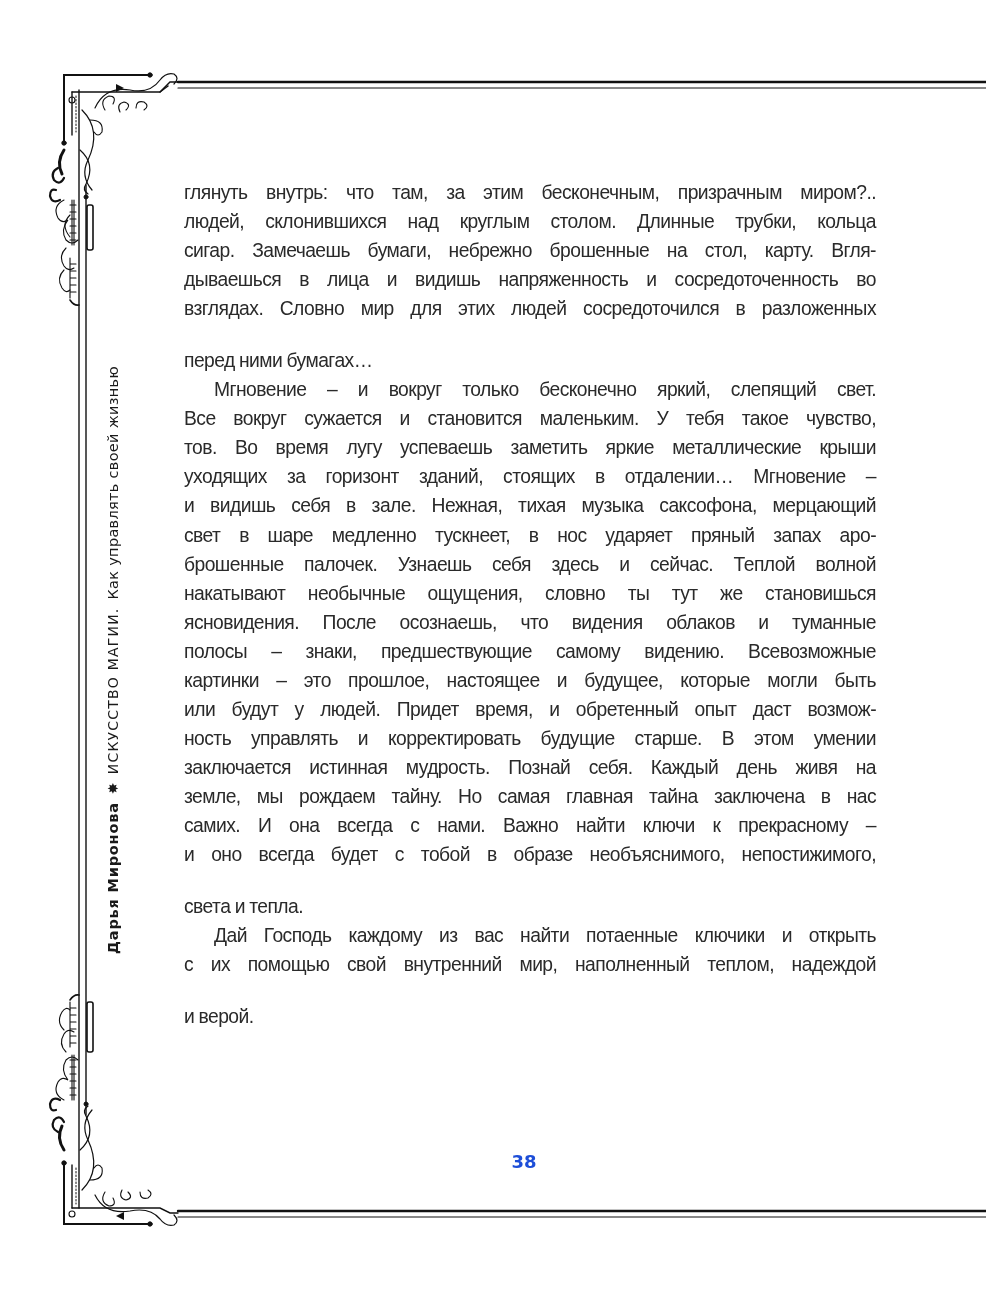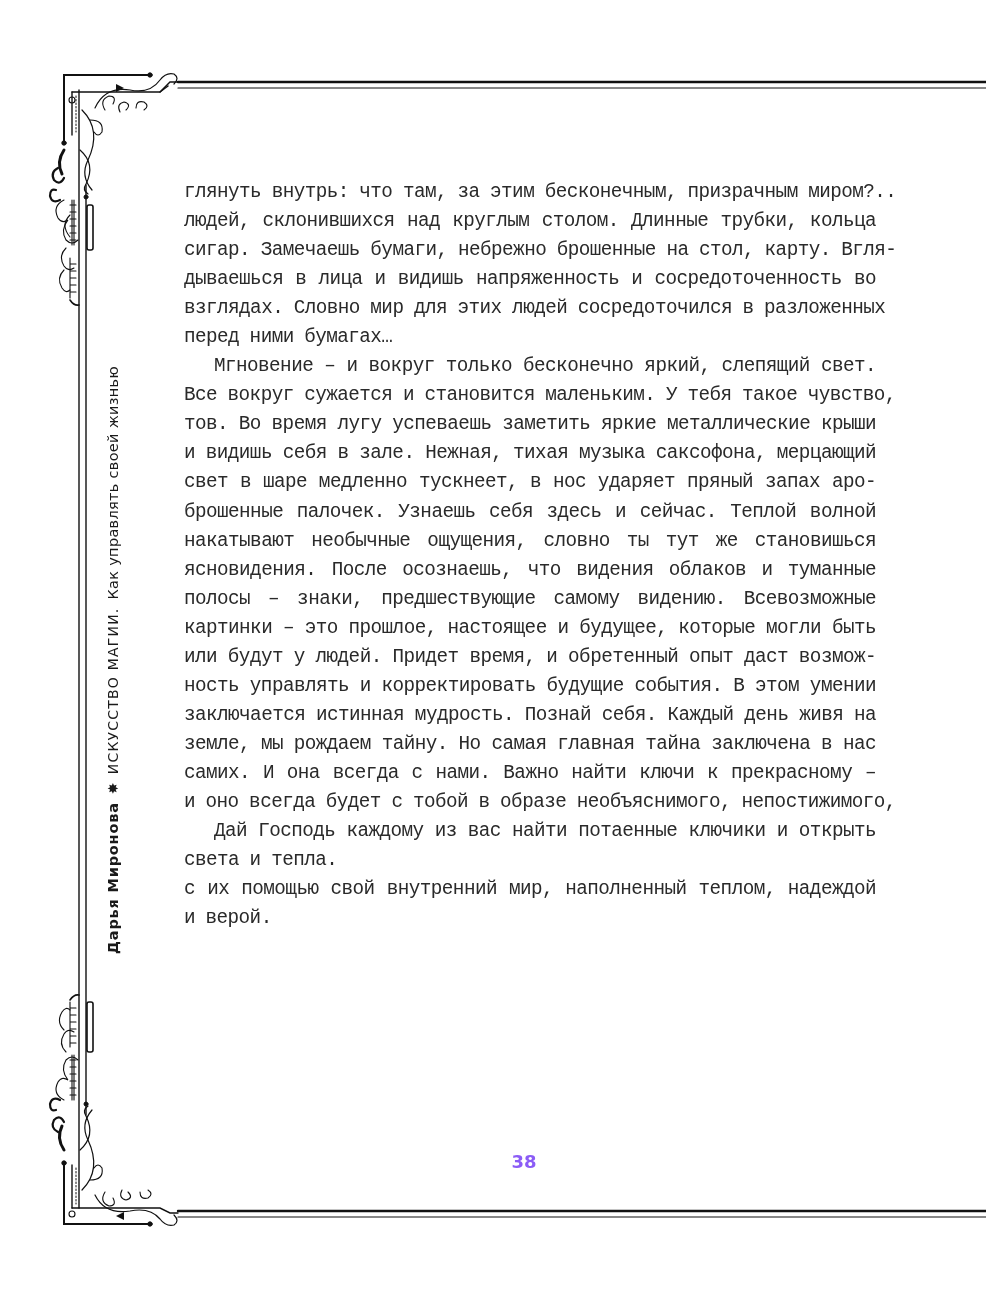--- a/index.html
+++ b/index.html
@@ -24,39 +24,39 @@
   .running-head .author { font-weight: bold; letter-spacing: 0.8px; }
   .running-head .series { text-transform: uppercase; letter-spacing: 1.2px; font-size: 14px; }
   .running-head .title { font-size: 14.5px; }
   .running-head .sep-icon { font-size: 14px; line-height: 1; }
 
   
   #body-text {
     position: absolute;
     left: 184px; top: 178px;
     width: 692px;
-    font-family: Liberation Mono, monospace;
+    font-family: Liberation Sans, sans-serif;
     font-size: 19.3px;
     line-height: 29.05px;
     color: #2a2a2a;
     letter-spacing: -0.55px;
     word-spacing: -0.5px;
   }
   .line { display: block; white-space: nowrap; text-align: justify; text-align-last: justify; height: 29.05px; }
-  .line.last { text-align-last: left; }
+  .line.last { text-align-last: left; margin-top: 23px; }
   .line.indent { padding-left: 30px; }
 
   .page-number {
     position: absolute;
     left: 524px; top: 1151px;
     transform: translateX(-50%);
     font-family: "DejaVu Sans", sans-serif;
     font-weight: bold;
     font-size: 18px;
-    color: #8b5cf6;
+    color: #1d4ed8;
   }
 </style>
 </head>
 <body>
 
 <div id="page">
 
   <svg id="frame" viewBox="0 0 986 1299" xmlns="http://www.w3.org/2000/svg">
     <g fill="none" stroke="#111" stroke-linecap="round">
 
@@ -147,33 +147,34 @@
   <div id="body-text">
       <span class="line">глянуть внутрь: что там, за этим бесконечным, призрачным миром?..</span>
       <span class="line">людей, склонившихся над круглым столом. Длинные трубки, кольца</span>
       <span class="line">сигар. Замечаешь бумаги, небрежно брошенные на стол, карту. Вгля-</span>
       <span class="line">дываешься в лица и видишь напряженность и сосредоточенность во</span>
       <span class="line">взглядах. Словно мир для этих людей сосредоточился в разложенных</span>
       <span class="line last">перед ними бумагах…</span>
       <span class="line indent">Мгновение – и вокруг только бесконечно яркий, слепящий свет.</span>
       <span class="line">Все вокруг сужается и становится маленьким. У тебя такое чувство,</span>
       <span class="line">тов. Во время лугу успеваешь заметить яркие металлические крыши</span>
+      <span class="line">уходящих за горизонт зданий, стоящих в отдалении… Мгновение –</span>
       <span class="line">и видишь себя в зале. Нежная, тихая музыка саксофона, мерцающий</span>
       <span class="line">свет в шаре медленно тускнеет, в нос ударяет пряный запах аро-</span>
       <span class="line">брошенные палочек. Узнаешь себя здесь и сейчас. Теплой волной</span>
       <span class="line">накатывают необычные ощущения, словно ты тут же становишься</span>
       <span class="line">ясновидения. После осознаешь, что видения облаков и туманные</span>
       <span class="line">полосы – знаки, предшествующие самому видению. Всевозможные</span>
       <span class="line">картинки – это прошлое, настоящее и будущее, которые могли быть</span>
       <span class="line">или будут у людей. Придет время, и обретенный опыт даст возмож-</span>
-      <span class="line">ность управлять и корректировать будущие события. В этом умении</span>
+      <span class="line">ность управлять и корректировать будущие старше. В этом умении</span>
       <span class="line">заключается истинная мудрость. Познай себя. Каждый день живя на</span>
       <span class="line">земле, мы рождаем тайну. Но самая главная тайна заключена в нас</span>
       <span class="line">самих. И она всегда с нами. Важно найти ключи к прекрасному –</span>
       <span class="line">и оно всегда будет с тобой в образе необъяснимого, непостижимого,</span>
+      <span class="line last">света и тепла.</span>
       <span class="line indent">Дай Господь каждому из вас найти потаенные ключики и открыть</span>
-      <span class="line last">света и тепла.</span>
       <span class="line">с их помощью свой внутренний мир, наполненный теплом, надеждой</span>
       <span class="line last">и верой.</span>
     </div>
 
   <div class="page-number">38</div>
 </div>
 
 </body></html>

